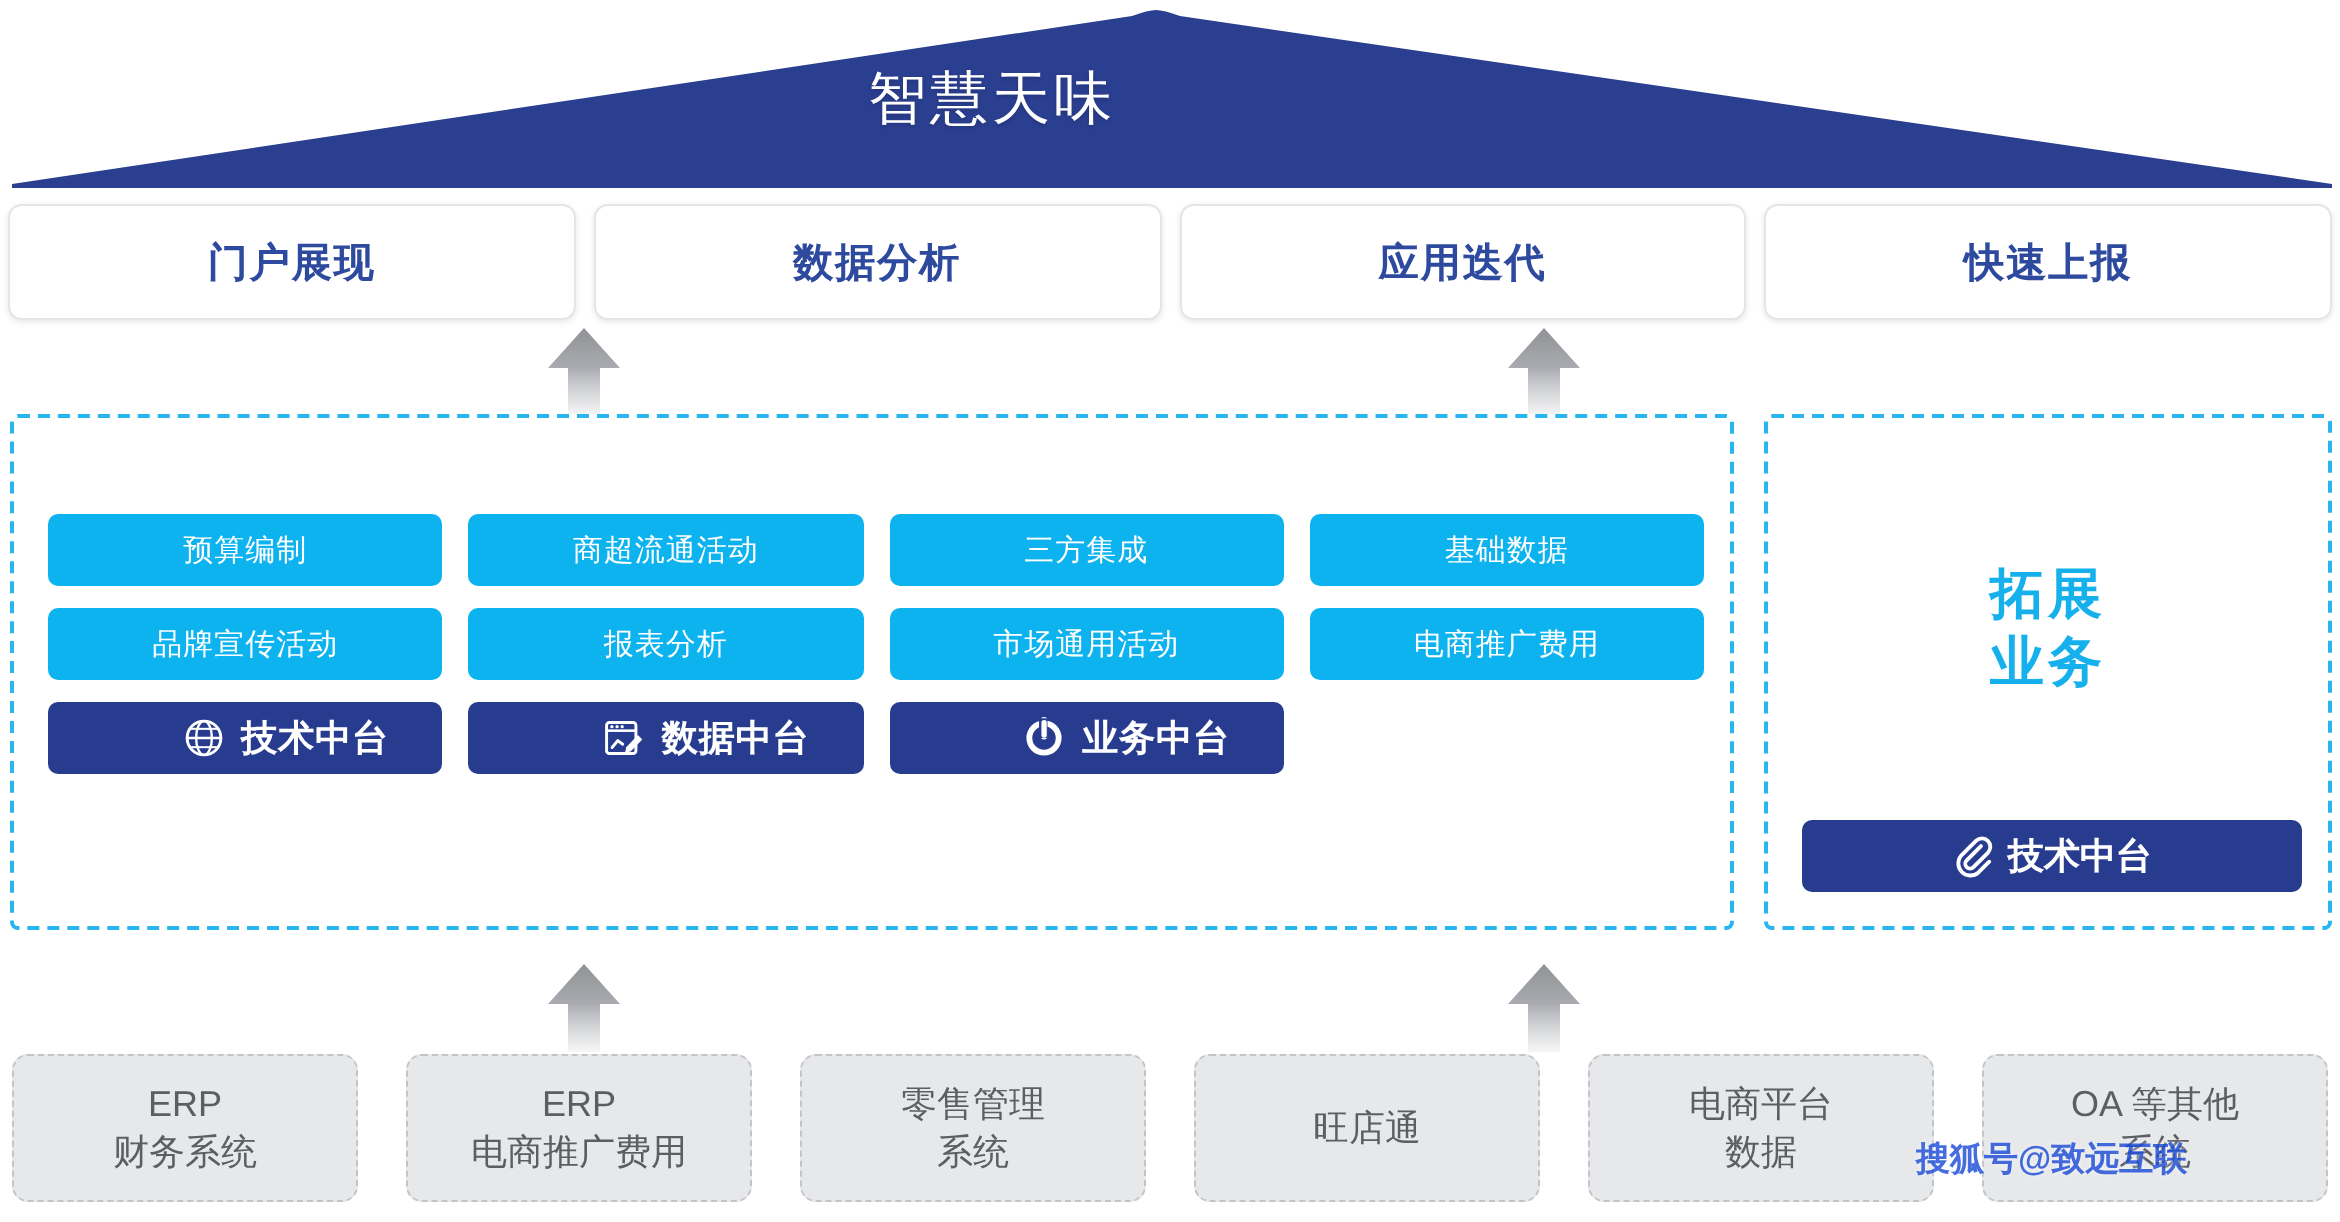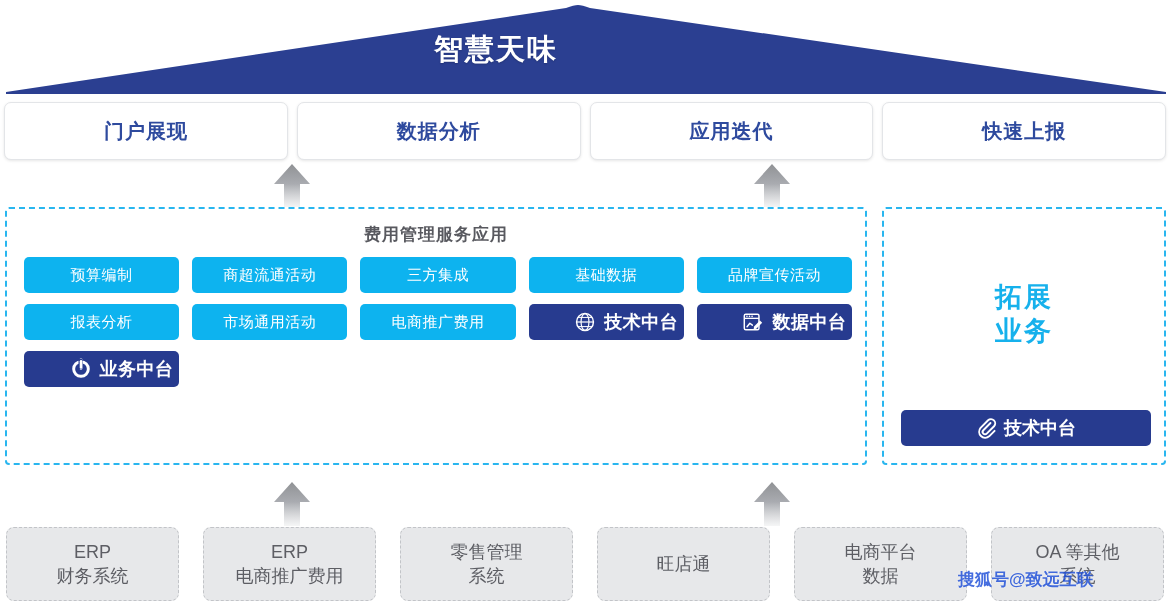--- a/index.html
+++ b/index.html
@@ -10,21 +10,21 @@
     overflow: hidden;
   }
   #stage { position: relative; width: 1170px; height: 611px; background:#fff; }
 
   
   .roof-wrap { position:absolute; left:0; top:0; width:1170px; height:96px; }
   .roof-svg { display:block; width:1170px; height:96px; }
   .roof-title {
     position:absolute; left:0; top:30px; width:992px;
     text-align:center; color:#ffffff;
-    font-size:29px; font-weight:bold; letter-spacing:2px;
+    font-size:29px; font-weight:normal; letter-spacing:2px;
     text-shadow:0 1px 2px rgba(0,0,0,.18);
   }
 
   
   .top-row { position:absolute; left:4px; top:102px; width:1162px; height:58px;
              display:flex; gap:9px; }
   .top-card {
     flex:1 1 0; background:#ffffff; border:1px solid #e3e5e8; border-radius:7px;
     box-shadow:0 1px 3px rgba(0,0,0,.10);
     display:flex; align-items:center; justify-content:center;
@@ -44,21 +44,21 @@
     position:absolute; left:882px; top:207px; width:284px; height:258px;
     border:2px dashed #29b6ef; border-radius:4px; background:#fff;
   }
   .panel-title {
     position:absolute; left:0; top:14px; width:100%; text-align:center;
     color:#58595f; font-size:17px; font-weight:bold; letter-spacing:1px;
   }
 
   .tile-grid {
     position:absolute; left:17px; top:48px; width:828px;
-    display:grid; grid-template-columns:repeat(5,1fr); gap:11px 13px;
+    display:grid; grid-template-columns:repeat(4,1fr); gap:11px 13px;
   }
   .tile {
     height:36px; border-radius:5px; display:flex; align-items:center;
     justify-content:center; color:#ffffff; font-size:15px; letter-spacing:.5px;
     background:#0db3ef;
   }
   .tile.dark {
     background:#273b8f; font-size:18px; font-weight:bold; gap:8px;padding-left:40px;
   }
   .tile.dark .tile-ico { display:inline-flex; width:22px; height:22px; }
@@ -127,21 +127,20 @@
       <path d="M19 0 L37 20 L27 20 L27 44 L11 44 L11 20 L1 20 Z" fill="url(#agA)"></path>
     </svg>
   </div>
   <div class="uparrow" style="left:753px; top:164px;">
     <svg viewBox="0 0 38 44" aria-hidden="true">
       <path d="M19 0 L37 20 L27 20 L27 44 L11 44 L11 20 L1 20 Z" fill="url(#agA)"></path>
     </svg>
   </div>
 
   <div class="panel-main">
-    <div class="panel-title">费用管理服务应用</div>
 
     <div class="tile-grid">
       <div class="tile">预算编制</div>
       <div class="tile">商超流通活动</div>
       <div class="tile">三方集成</div>
 
       <div class="tile">基础数据</div>
       <div class="tile">品牌宣传活动</div>
 
       <div class="tile">报表分析</div>

